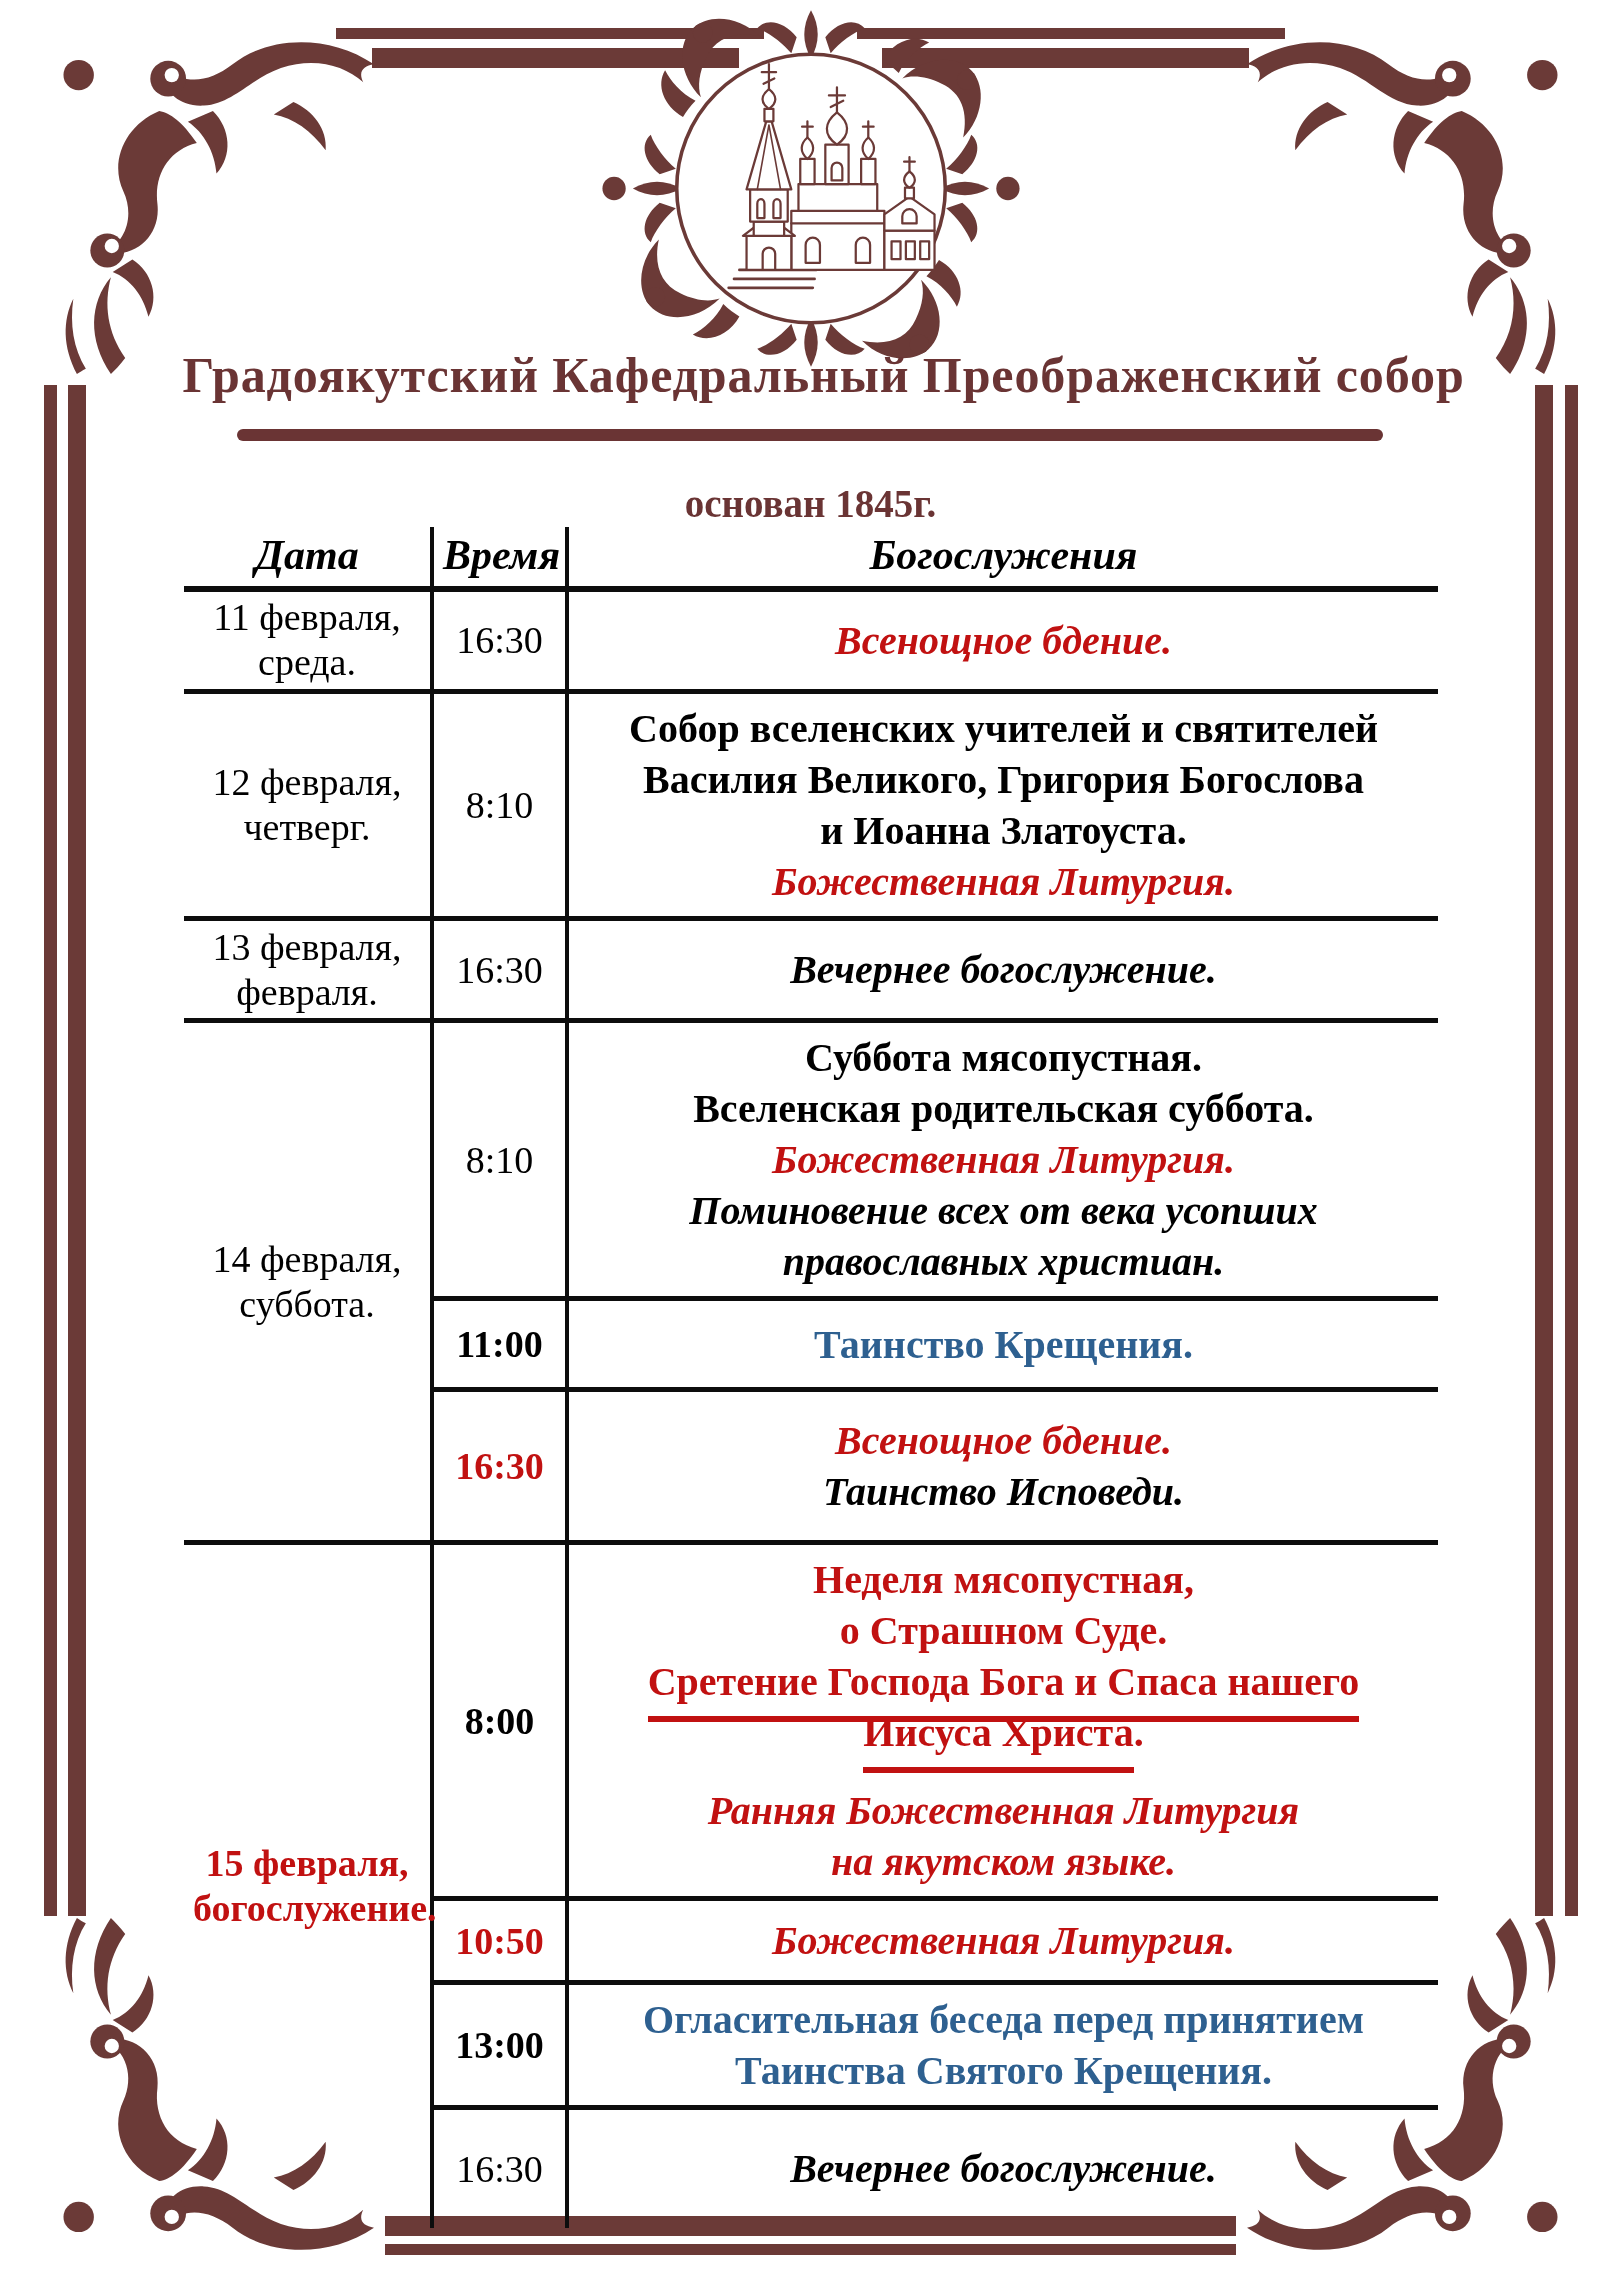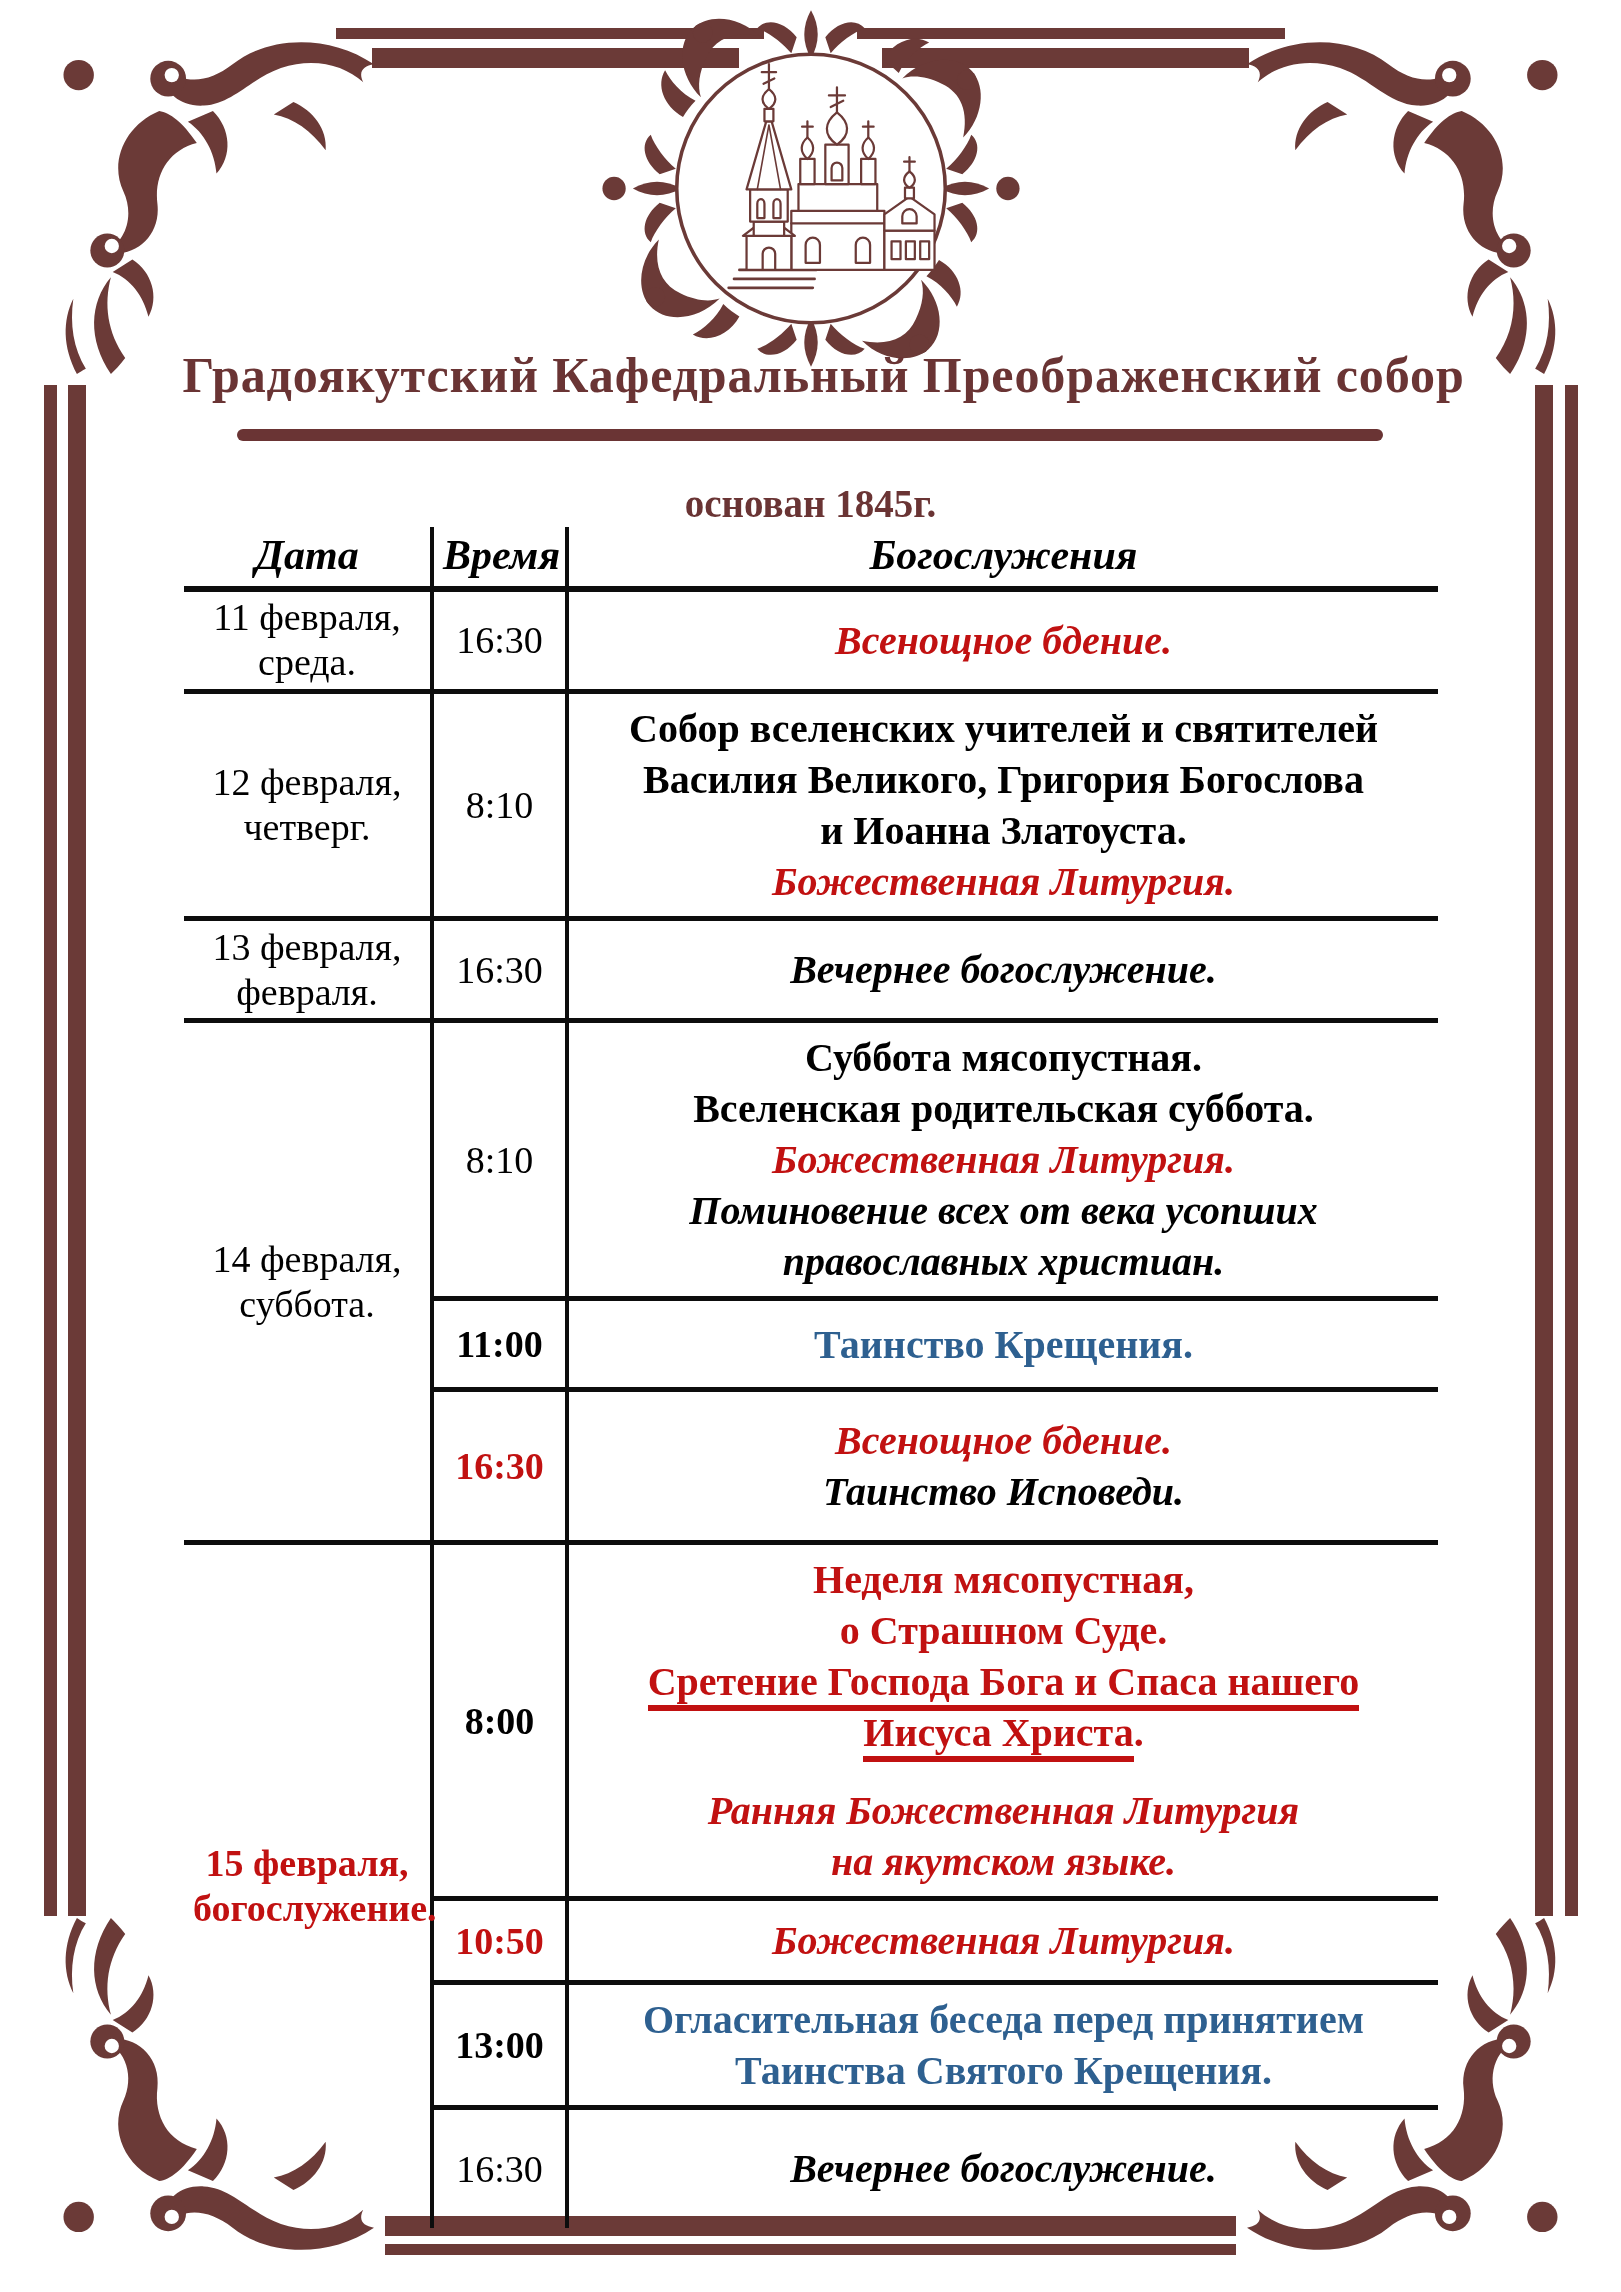--- a/index.html
+++ b/index.html
@@ -64,21 +64,21 @@
   td.date.red{color:var(--red);font-weight:bold;}
   td.time{font-size:38px;}
   td.time.b{font-weight:bold;}
   td.time.red{color:var(--red);}
   td.svc{padding:9px 18px;}
   .ln{font-size:40px;line-height:51px;font-weight:bold;}
   .ln.it{font-style:italic;}
   .ln.red{color:var(--red);}
   .ln.blue{color:var(--blue);}
   .ln.gap{margin-top:27px;}
-  .ul{border-bottom:6.3px solid var(--red);padding-bottom:1px;}
+  .ul{border-bottom:6.3px solid var(--red);padding-bottom:12px;}
   
   tr.h94  td{height:84px;}
   tr.h235 td{height:210px;}
   tr.h105 td{height:94px;}
   tr.h281 td{height:252px;}
   tr.h102 td{height:91px;}
   tr.h171 td{height:153px;}
   tr.h347 td{height:311px;}
   tr.h134 td{height:120px;}
 </style>

